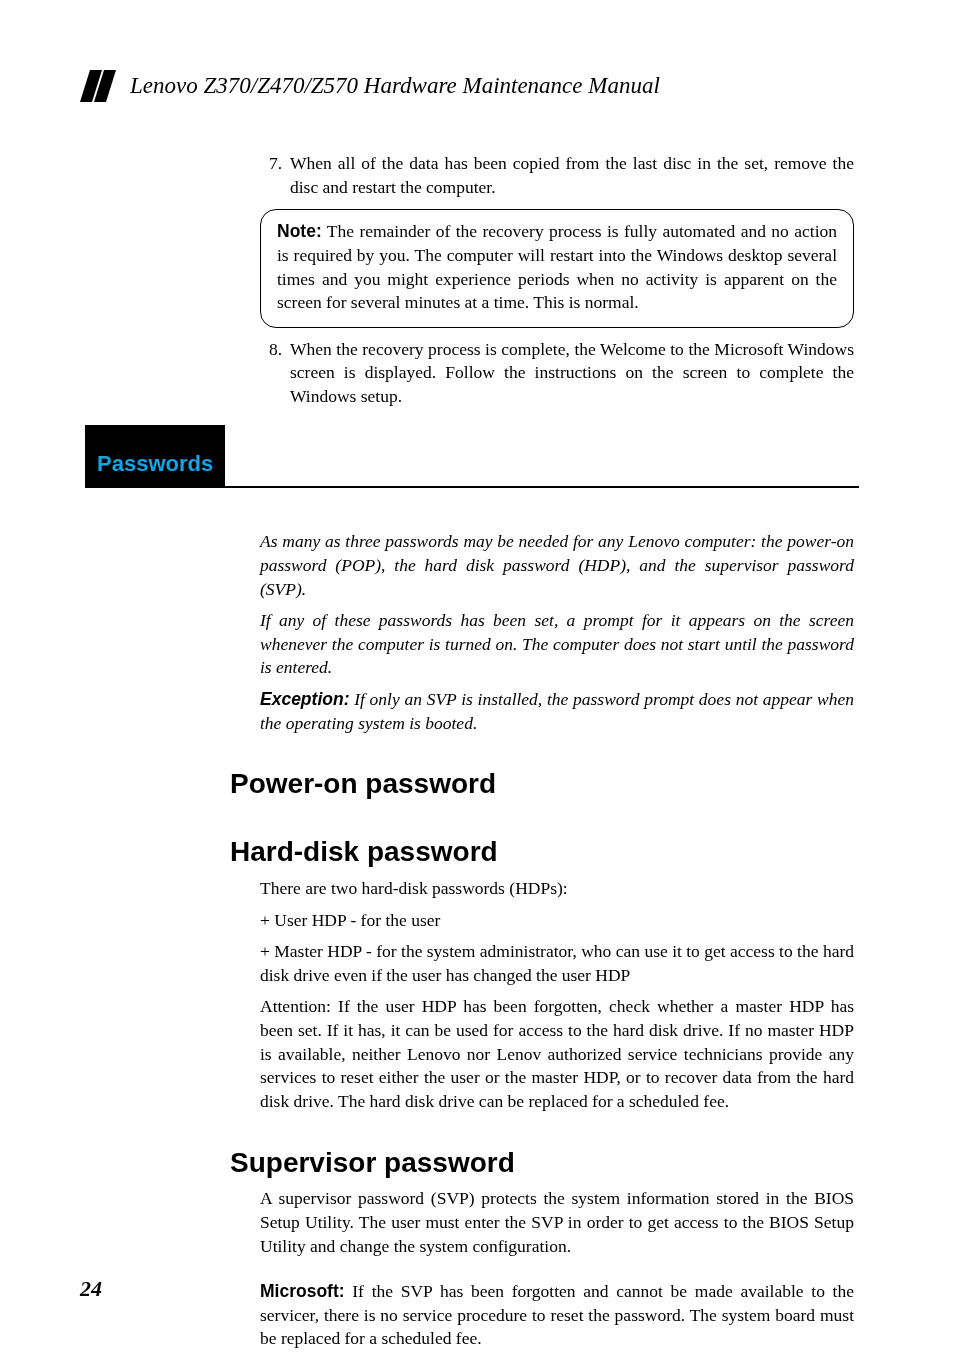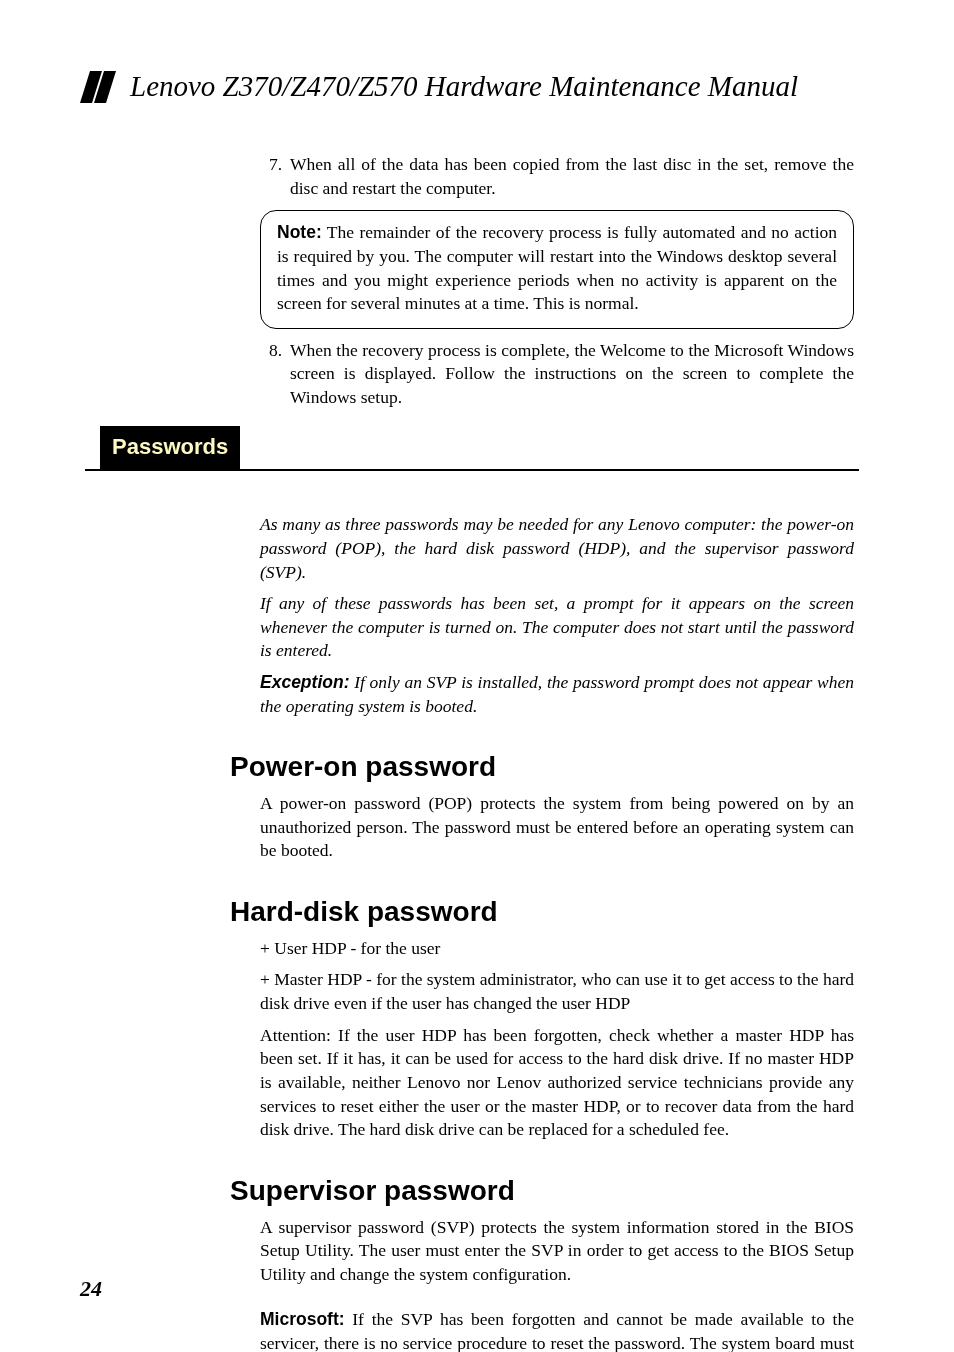--- a/index.html
+++ b/index.html
@@ -22,21 +22,21 @@
     margin-left: -20px;
   }
   .header-glyph {
     width: 42px;
     height: 32px;
     flex: 0 0 auto;
     margin-right: 8px;
   }
   .header-title {
     font-style: italic;
-    font-size: 29px;
+    font-size: 23px;
     font-family: "Palatino Linotype", Palatino, "Book Antiqua", Georgia, serif;
   }
   .content {
     font-size: 17.5px;
     line-height: 1.35;
   }
   .indent-block {
     margin-left: 160px;
     margin-right: 0;
   }
@@ -60,26 +60,25 @@
   }
   .section-bar-wrap {
     margin-top: 16px;
     border-bottom: 2px solid #000;
     margin-left: -15px;
     margin-right: -5px;
   }
   .section-bar {
     display: inline-block;
     background: #000;
-    color: #fef9c3;
+    color: #0ea5e9;
     font-family: Arial, Helvetica, sans-serif;
     font-weight: bold;
     font-size: 22px;
-    padding: 6px 12px 8px 12px;
-    margin-left: 15px;
+    padding: 24px 12px 8px 12px;
   }
   .body-para {
     margin-left: 160px;
     margin-top: 8px;
     text-align: justify;
     font-style: italic;
   }
   .body-para.first-after-gap { margin-top: 42px; }
   .subheading {
     font-family: Arial, Helvetica, sans-serif;
@@ -144,23 +143,23 @@
       <div class="section-bar">Passwords</div>
     </div>
 
     <div class="body-para first-after-gap">As many as three passwords may be needed for any Lenovo computer: the power-on password (POP), the hard disk password (HDP), and the supervisor password (SVP).</div>
     <div class="body-para">If any of these passwords has been set, a prompt for it appears on the screen whenever the computer is turned on. The computer does not start until the password is entered.</div>
     <div class="body-para">
       <b class="sans">Exception:</b><span> If only an SVP is installed, the password prompt does not appear when the operating system is booted.</span>
     </div>
 
     <div class="subheading">Power-on password</div>
-    <div class="sub-para">A power-on password (POP) protects the system from being powered on by an unauthorized person. The password must be entered before an operating system can be booted.</div>
 
     <div class="subheading">Hard-disk password</div>
+    <div class="sub-para">There are two hard-disk passwords (HDPs):</div>
     <div class="sub-para">+ User HDP - for the user</div>
     <div class="sub-para">+ Master HDP - for the system administrator, who can use it to get access to the hard disk drive even if the user has changed the user HDP</div>
     <div class="sub-para">Attention: If the user HDP has been forgotten, check whether a master HDP has been set. If it has, it can be used for access to the hard disk drive. If no master HDP is available, neither Lenovo nor Lenov authorized service technicians provide any services to reset either the user or the master HDP, or to recover data from the hard disk drive. The hard disk drive can be replaced for a scheduled fee.</div>
 
     <div class="subheading">Supervisor password</div>
     <div class="sub-para">A supervisor password (SVP) protects the system information stored in the BIOS Setup Utility. The user must enter the SVP in order to get access to the BIOS Setup Utility and change the system configuration.</div>
     <div class="sub-para" style="margin-top:22px">
       <b class="sans">Microsoft:</b><span> If the SVP has been forgotten and cannot be made available to the servicer, there is no service procedure to reset the password. The system board must be replaced for a scheduled fee.</span>
     </div>
 

